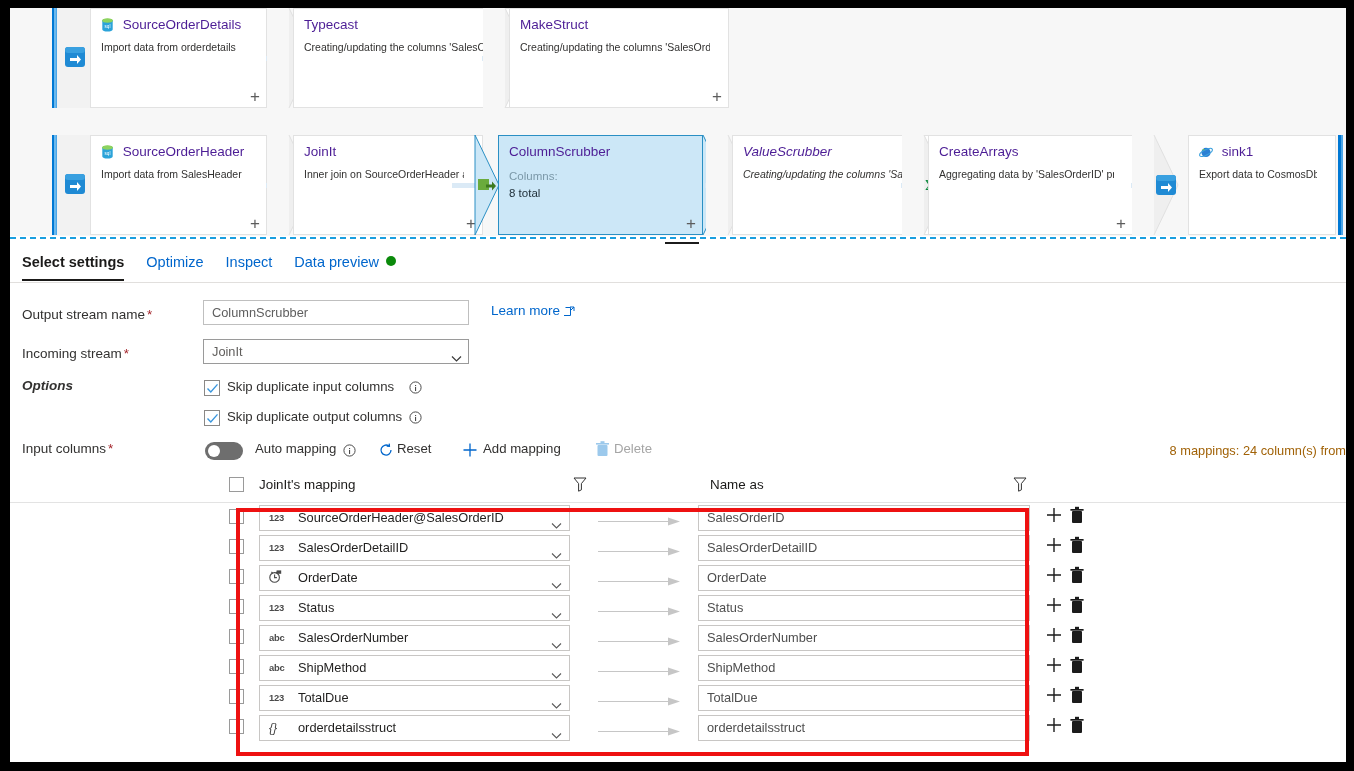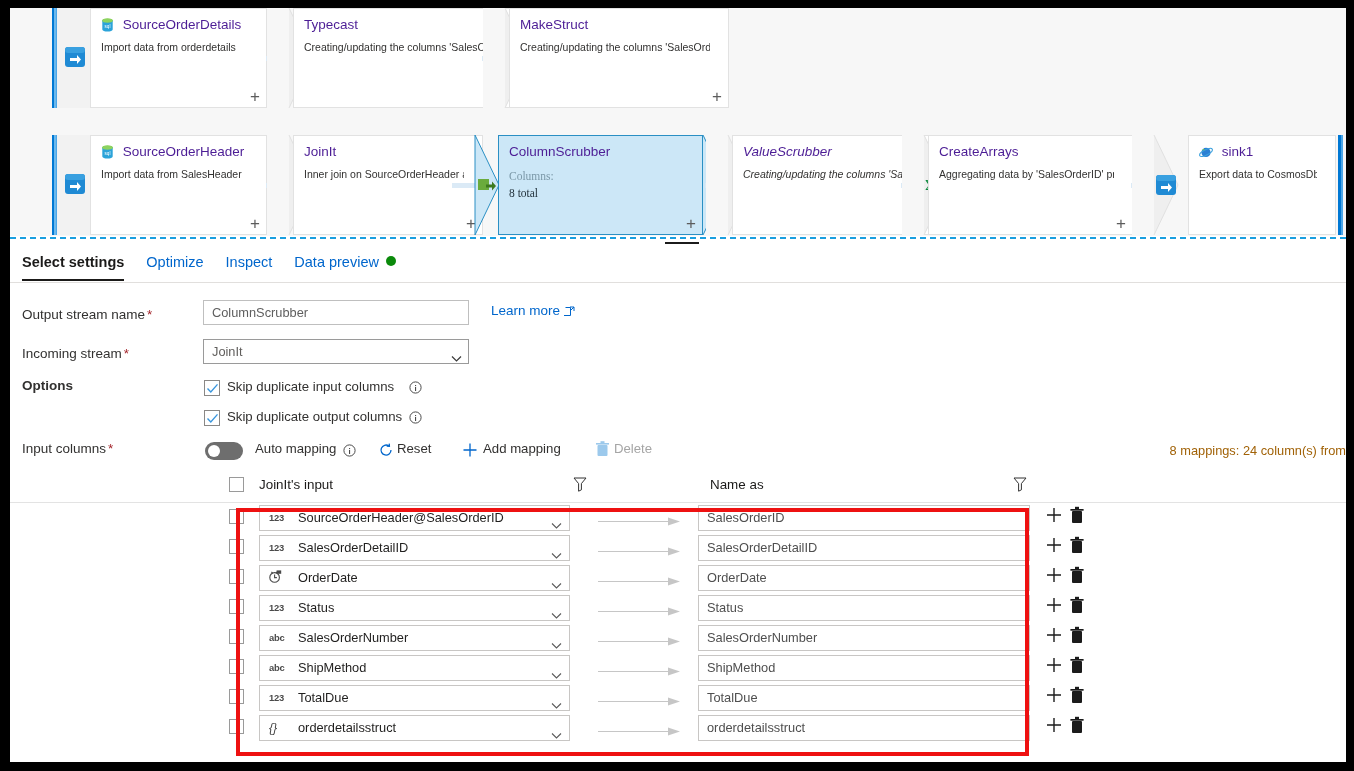--- a/index.html
+++ b/index.html
@@ -91,21 +91,21 @@
     position: absolute;
     left: 10px; right: 18px; top: 32px;
     font-size: 10.5px;
     color: #323130;
     line-height: 13px;
     overflow: hidden;
     max-height: 56px;
   }
   .node-desc .lbl { color:#888; }
   .node-body.selected .node-desc .lbl { color:#7b98a8; }
-  .node-body.selected .node-desc { color:#22323c; font-size:11.5px; line-height:17px;font-family:Liberation Serif, serif;}
+  .node-body.selected .node-desc { color:#22323c; font-size:11.5px; line-height:17px;}
   .plus {
     position: absolute;
     right: 6px; bottom: 2px;
     font-size: 17px;
     color: #5c5c5c;
     line-height: 17px;
   }
   
   .chev {
     position: absolute;
@@ -189,21 +189,21 @@
     height: 39px;
   }
   .flabel {
     position: absolute;
     left: 12px;
     top: 10px;
     font-size: 13.5px;
     color: #323130;
     white-space: nowrap;
   }
-  .flabel.bold { font-weight: bold; }
+  .flabel.bold { font-weight: bold; font-style: italic; }
   .req { color: #a4262c; margin-left: 2px; }
   .textbox {
     position: absolute;
     left: 193px; top: 3px;
     width: 266px; height: 25px;
     border: 1px solid #bfbfbf;
     background: #fff;
     box-sizing: border-box;
     font-size: 12.8px;
     color: #5e5e5e;
@@ -695,21 +695,21 @@
                 <rect x="1.5" y="4" width="10" height="11" rx="1" fill="#9cc9ec"></rect>
                 <rect x="0" y="2" width="13" height="1.6" fill="#9cc9ec"></rect>
                 <rect x="4.5" y="0.2" width="4" height="2" fill="#9cc9ec"></rect>
               </svg></div>
           <div class="tb-item dis" style="left:604px;">Delete</div>
           <div class="mapcount">8 mappings: 24 column(s) from</div>
         </div>
 
         <div class="tablehdr">
           <div class="hdr-chk"></div>
-          <div class="hdr-t" style="left:249px;">JoinIt's input</div>
+          <div class="hdr-t" style="left:249px;">JoinIt's mapping</div>
           <div class="funnel" style="left:563px;"><svg width="14" height="15" viewBox="0 0 14 15">
                 <path d="M1 1 h12 l-4.6 5.6 v6.2 l-2.8 1.4 v-7.6 z" fill="none" stroke="#333" stroke-width="1"></path>
               </svg></div>
           <div class="hdr-t" style="left:700px;">Name as</div>
           <div class="funnel" style="left:1003px;"><svg width="14" height="15" viewBox="0 0 14 15">
                 <path d="M1 1 h12 l-4.6 5.6 v6.2 l-2.8 1.4 v-7.6 z" fill="none" stroke="#333" stroke-width="1"></path>
               </svg></div>
         </div>
 
         <div class="maprows">

